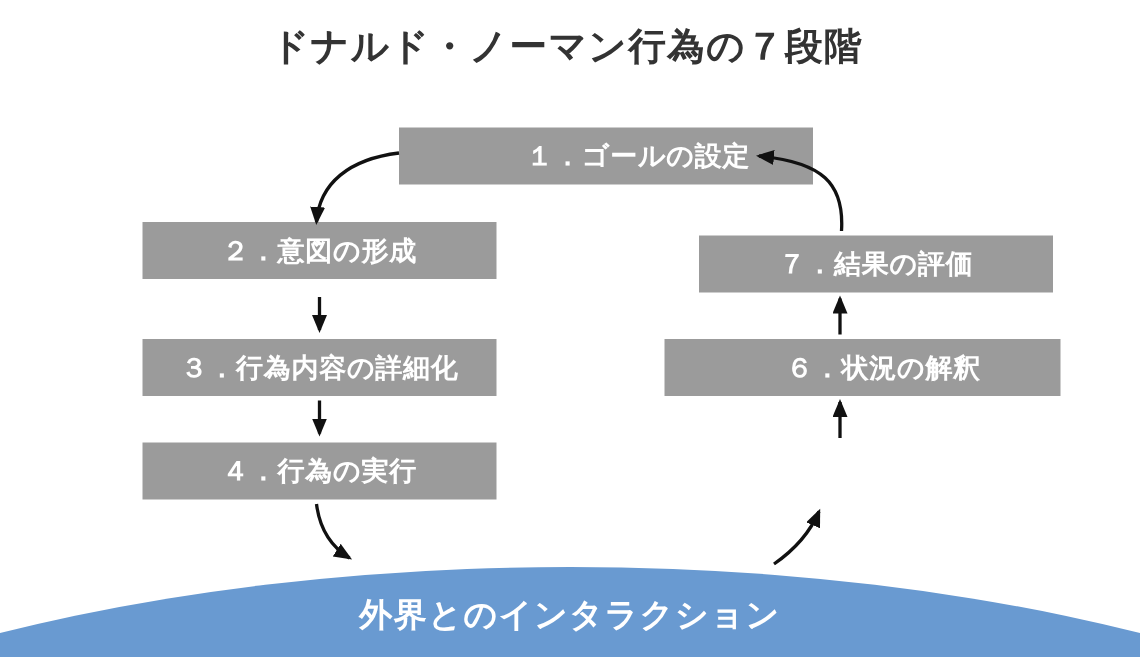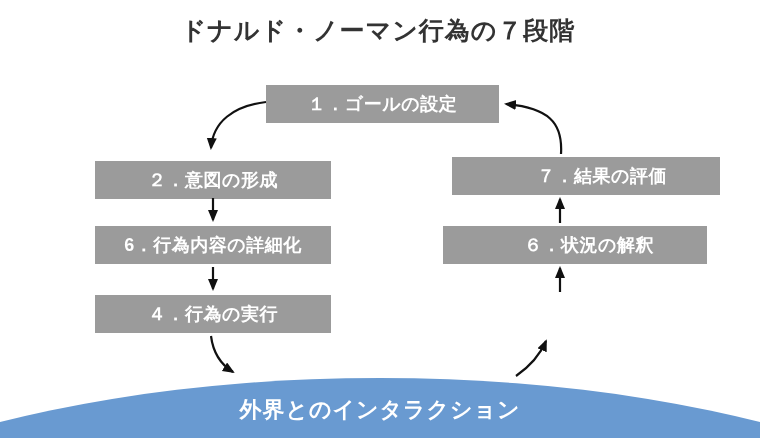--- a/index.html
+++ b/index.html
@@ -33,25 +33,25 @@
     background: #9b9b9b;
     color: #ffffff;
     font-size: 18px;
     font-weight: 700;
     display: flex;
     align-items: center;
     justify-content: center;
     letter-spacing: 0.5px;
     white-space: nowrap;
   }
-  .box-1 { left: 266px; top: 85px;  width: 233px; }
-  .box-2 { left: 95px;  top: 161px; text-align: center; }
+  .box-1 { left: 266px; top: 85px;  width: 233px; padding-left: 43px; }
+  .box-2 { left: 95px;  top: 148px; text-align: center; }
   .box-3 { left: 95px;  top: 226px; }
   .box-4 { left: 95px;  top: 295px; }
-  .box-7 { left: 452px; top: 157px; padding-left: 32px; }
+  .box-7 { left: 466px; top: 157px; }
   .box-6 { left: 443px; top: 226px; padding-left: 28px; }
   .box-5 { left: 443px; top: 295px; }
   .interaction-ellipse {
     position: absolute;
     left: -320px;
     top: 378px;
     width: 1400px;
     height: 550px;
     background: #699ad1;
     border-radius: 50%;
@@ -83,21 +83,21 @@
 </style>
 </head>
 <body>
 
 <div class="canvas">
 
   <div class="title">ドナルド・ノーマン行為の７段階</div>
 
   <div class="stage-box box-1">１．ゴールの設定</div>
   <div class="stage-box box-2">２．意図の形成</div>
-  <div class="stage-box box-3">6．行為内容の詳細化</div>
+  <div class="stage-box box-3">３．行為内容の詳細化</div>
   <div class="stage-box box-4">４．行為の実行</div>
   <div class="stage-box box-6">６．状況の解釈</div>
   <div class="stage-box box-7">７．結果の評価</div>
 
   <div class="interaction-ellipse">
     <div class="interaction-label">外界とのインタラクション</div>
   </div>
 
   <svg class="arrow-layer" viewBox="0 0 760 438" xmlns="http://www.w3.org/2000/svg">
     <defs>

